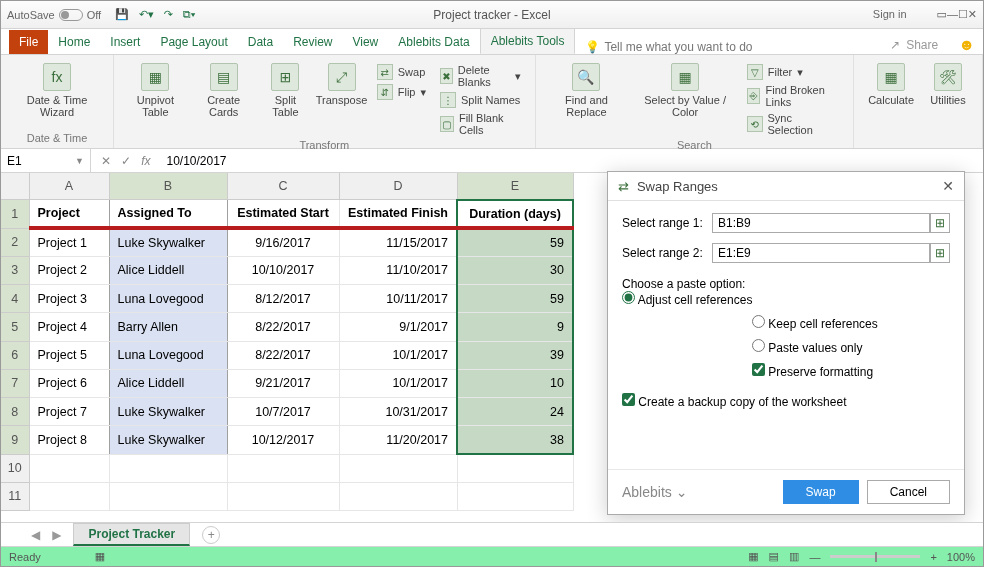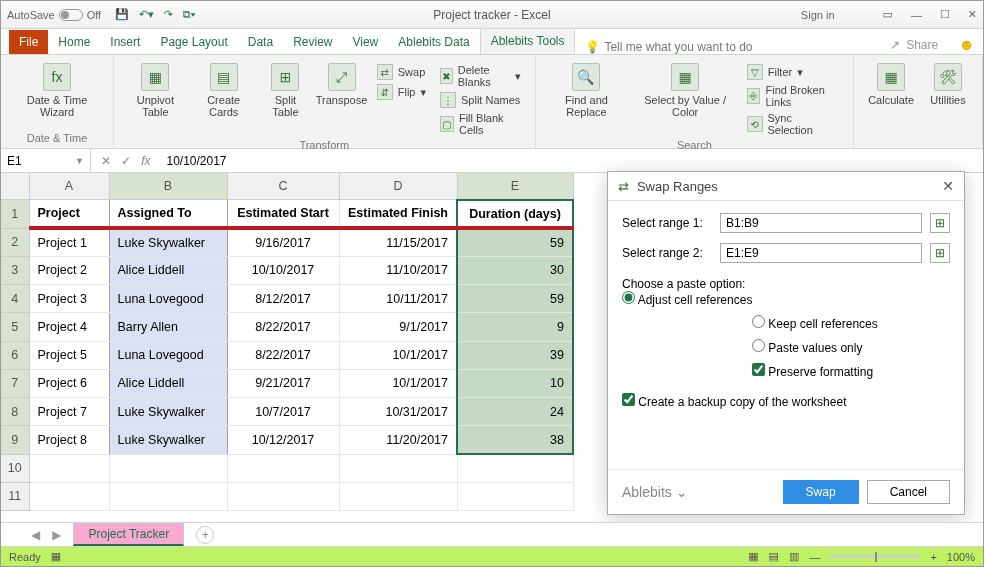--- a/index.html
+++ b/index.html
@@ -5,21 +5,21 @@
 * { box-sizing: border-box; margin: 0; padding: 0; font-family: "Segoe UI", Arial, sans-serif; }
 body { background: #fff; width: 984px; height: 567px; overflow: hidden; position: relative; border: 1px solid #999; }
 
 .titlebar { height: 28px; background: linear-gradient(#fdfdfd,#f0f0f0); display: flex; align-items: center; padding: 8px 6px; font-size: 11px; color: #666; border-bottom: 1px solid #d4d4d4; }
 .titlebar .autosave { display: flex; align-items: center; gap: 4px; }
 .titlebar .toggle { width: 24px; height: 12px; border: 1px solid #999; border-radius: 6px; position: relative; }
 .titlebar .toggle::after { content:""; position:absolute; width:8px; height:8px; border-radius:50%; background:#999; left:1px; top:1px; }
 .titlebar .qat { display:flex; gap:10px; margin-left: 14px; color:#217346; }
 .titlebar .qat span { cursor: pointer; }
 .titlebar .title { position:absolute; left:50%; transform:translateX(-50%); color:#555; font-size:12px; }
-.titlebar .win { margin-left:auto; display:flex; gap:18px; color:#666;align-items:center; }
+.titlebar .win { margin-left:auto; display:flex; color:#666; }
 .titlebar .win .signin { margin-right: 30px; }
 
 .tabs { height: 26px; background: #fff; display:flex; align-items:flex-end; padding: 0 8px; font-size:12px; border-bottom: 1px solid #d4d4d4; }
 .tabs .tab { padding: 5px 10px; color:#217346; cursor:pointer; }
 .tabs .tab.file { background:#c2410c; color:#fff; }
 .tabs .tab.active { border: 1px solid #d4d4d4; border-bottom: 1px solid #f3f3f3; background:#f3f3f3; }
 .tabs .tell { color:#777; margin-left:10px; display:flex; align-items:center; gap:4px; }
 .tabs .share { margin-left:auto; color:#999; display:flex; align-items:center; gap:6px; }
 .tabs .smiley { margin-left: 14px; color:#f2b200; font-size:16px; }
 
@@ -56,40 +56,40 @@
 .sheet td.colE { border-left: 2px solid #217346; border-right: 2px solid #217346; }
 .sheet tr.sel-bot td.colE { border-bottom: 2px solid #217346; }
 .sheet td.colE.empty { background:#fff; border-left:none; border-right:1px solid #e6e6e6; }
 .colA{width:80px;} .colB{width:118px;} .colC{width:112px; text-align:center;} .colD{width:118px; text-align:right;} .colE{width:116px;}
 
 .pane { position:absolute; right: 18px; top: 170px; width: 358px; height: 344px; background:#fff; border:1px solid #aaa; box-shadow: 0 4px 20px rgba(0,0,0,.2); font-size:12px; }
 .pane-header { display:flex; align-items:center; padding: 6px 10px; border-bottom: 1px solid #e0e0e0; color:#444; font-size:13px; }
 .pane-header .icon { margin-right: 8px; color:#3b6f3b; }
 .pane-header .close { margin-left:auto; font-size:14px; cursor:pointer; color:#555; }
 .pane-body { padding: 12px 14px; }
-.row { display:flex; align-items:center; gap: 8px; margin-bottom: 10px; }
+.row { display:flex; align-items:center; margin-bottom: 10px; }
 .row label { width: 90px; }
 .row input[type=text] { flex:1; border:1px solid #aaa; padding:2px 5px; font-size:12px; }
 .row .pick { width:20px; height:20px; border:1px solid #aaa; display:flex;align-items:center;justify-content:center; color:#3b6f3b; cursor:pointer; }
 .opts { margin: 14px 0 10px; }
 .opt-line { display:flex; align-items:center; gap:6px; margin-bottom: 8px; padding-left: 130px; }
 .opt-title-line { display:flex; gap: 0; margin-bottom: 8px; flex-direction: column;}
 .chk-line { display:flex; align-items:center; gap:6px; margin: 14px 0; }
 .pane-footer { position:absolute; bottom:0; left:0; right:0; padding: 10px 14px; display:flex; align-items:center; border-top: 1px solid #e8e8e8; }
 .pane-footer .brand { color:#888; font-size: 14px; }
 .pane-footer .btns { margin-left:auto; display:flex; gap:8px; }
 .btn { padding: 4px 22px; border:1px solid #aaa; background:#fff; font-size:12px; cursor:pointer; }
 .btn.primary { background:#2f8de4; border-color:#2f8de4; color:#fff; }
 
 .sheet-tabs { position:absolute; left:0; right:0; bottom:20px; height: 24px; border-top:1px solid #d4d4d4; display:flex; align-items:center; font-size:12px; padding-left: 30px; background:#fff; }
 .sheet-tabs .nav { color:#999; margin-right: 12px; }
-.sheet-tabs .stab { padding: 3px 14px; border:1px solid #ccc; border-bottom: 2px solid #217346; font-weight:normal; color:#217346; background:#f9a8d4; }
+.sheet-tabs .stab { padding: 3px 14px; border:1px solid #ccc; border-bottom: 2px solid #217346; font-weight:bold; color:#217346; background:#e5e5e5; }
 .sheet-tabs .plus { margin-left: 12px; width:18px;height:18px; border:1px solid #ccc; border-radius:50%; display:flex;align-items:center;justify-content:center; color:#888; cursor:pointer; }
 
-.status-bar { position:absolute; left:0; right:0; bottom:0; height:20px; background:#bef264; border-top:1px solid #d4d4d4; font-size:11px; color:#555; display:flex; align-items:center; padding: 0 8px; }
+.status-bar { position:absolute; left:0; right:0; bottom:0; height:20px; background:#86efac; border-top:1px solid #d4d4d4; font-size:11px; color:#555; display:flex; align-items:center; padding: 0 8px; gap: 44px; }
 .status-bar .right { margin-left:auto; display:flex; gap:10px; align-items:center; }
 .zoom-slider { width: 90px; height:3px; background:#ccc; position:relative; }
 .zoom-slider::after{content:"";position:absolute;width:2px;height:10px;background:#888;left:50%;top:-3px;}
 
 input[type=radio], input[type=checkbox] { accent-color: #217346; }
 </style>
 </head>
 <body>
 
 <div class="titlebar">

